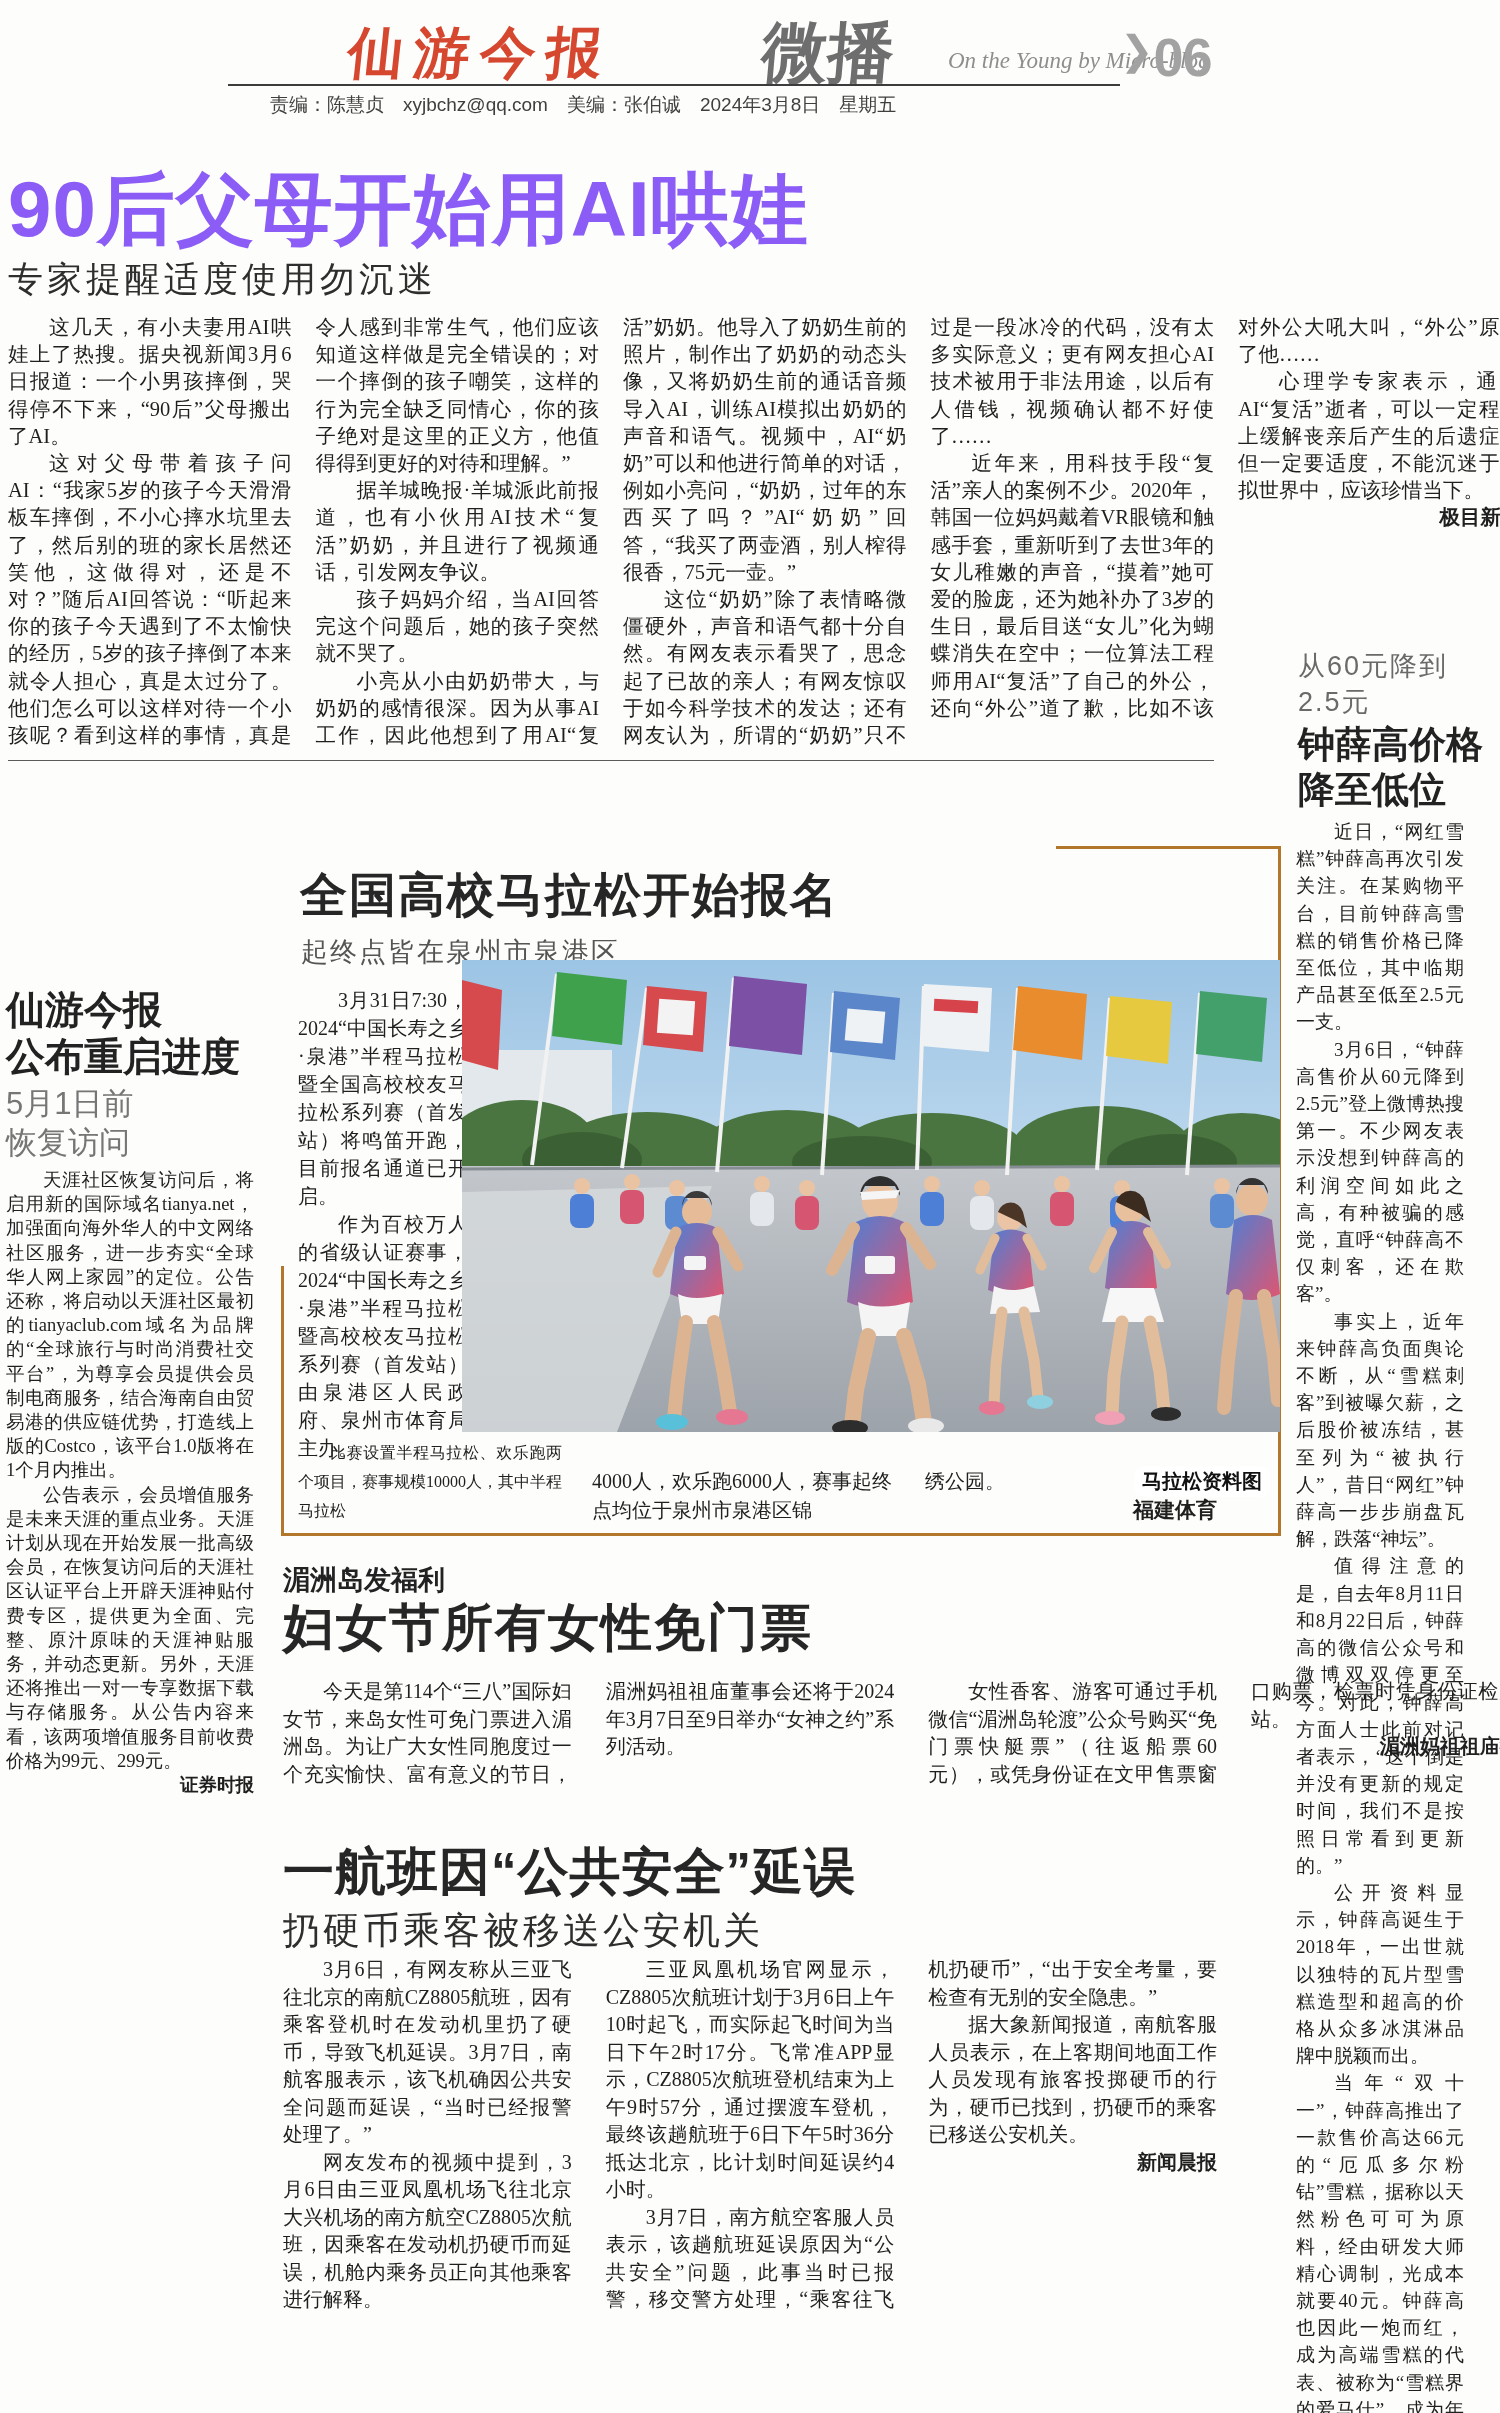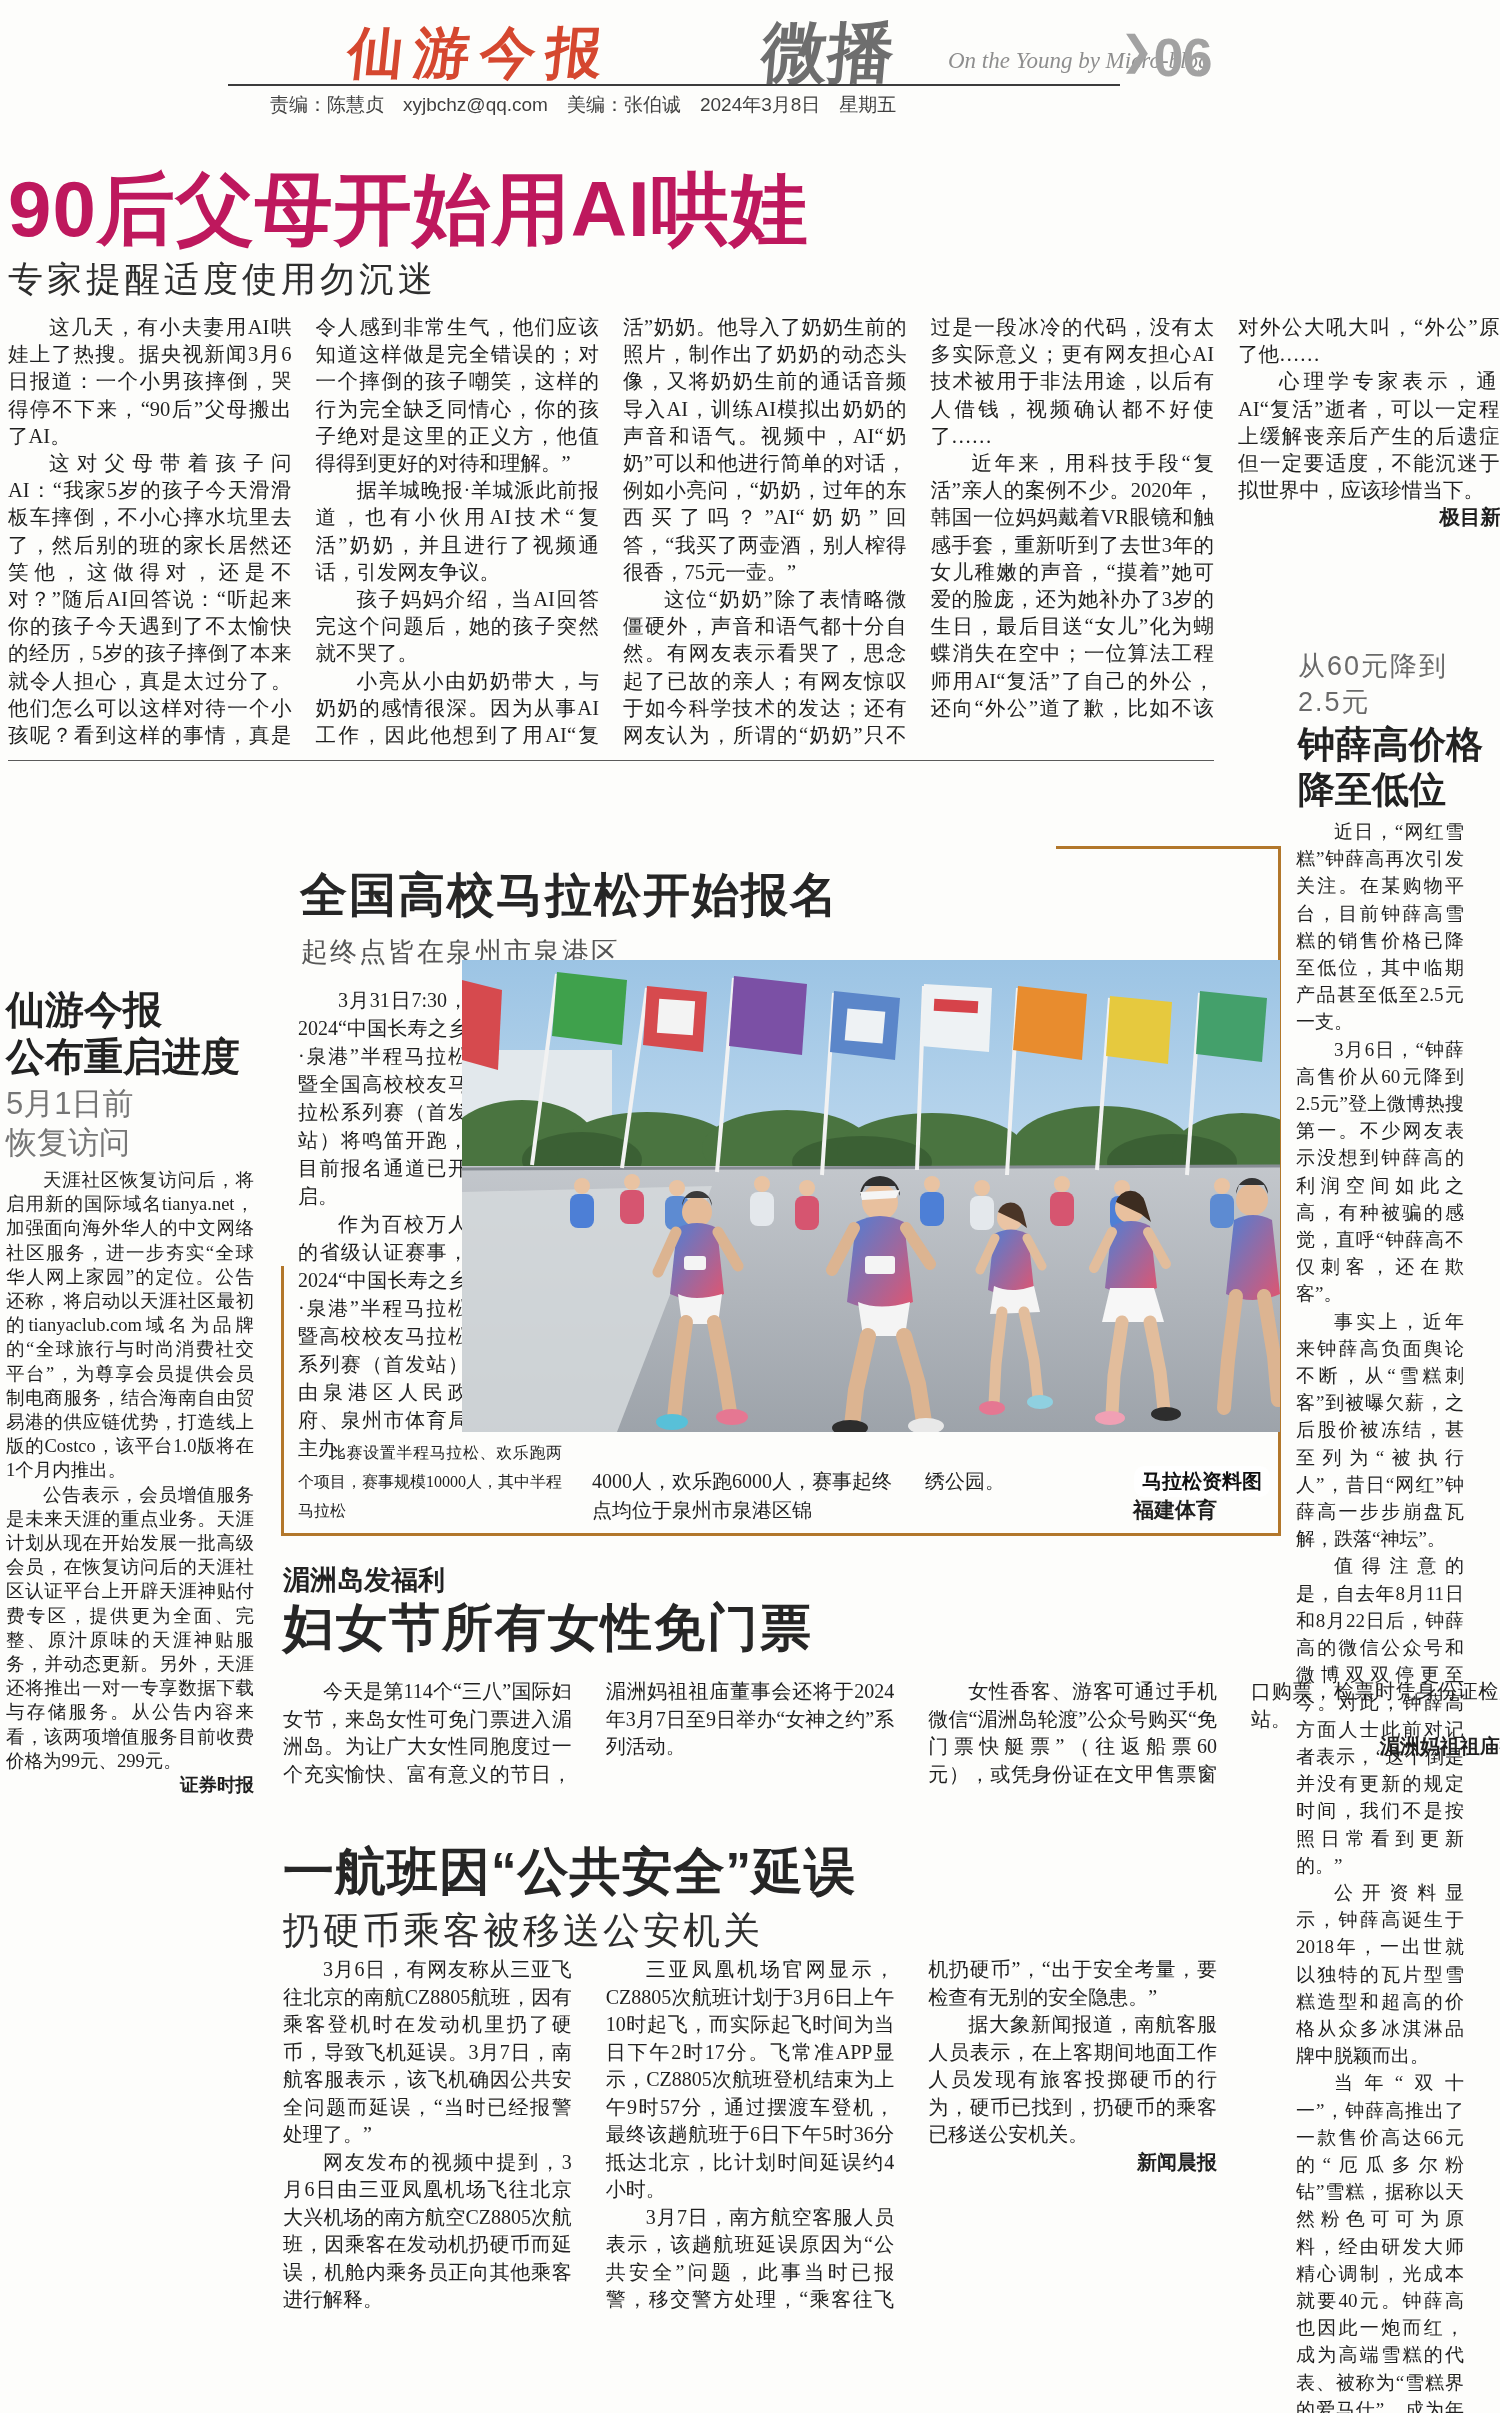--- a/index.html
+++ b/index.html
@@ -13,21 +13,21 @@
   #masthead-name{left:348px;top:16px;font-size:56px;font-weight:bold;color:#d5472f;letter-spacing:10px;transform:skewX(-6deg);}
   #section-title{left:762px;top:8px;font-size:66px;font-weight:900;color:#6e6e6e;transform:skewX(-5deg);font-family:"Liberation Sans","DejaVu Sans",sans-serif;}
   #section-subtitle{left:948px;top:48px;font-size:23px;font-style:italic;color:#8e8e8e;}
   #header-rule{left:228px;top:84px;width:892px;height:2px;background:#3c3c3c;}
   #page-no{left:1120px;top:26px;color:#a2a2a2;font-family:"Liberation Sans","DejaVu Sans",sans-serif;}
   #page-no .chev{font-size:40px;font-weight:900;vertical-align:12px;}
   #page-no .num{font-size:54px;font-weight:900;letter-spacing:-1px;}
   #editor-line{left:270px;top:92px;font-size:19px;color:#3f3f3f;font-family:"Liberation Sans","DejaVu Sans",sans-serif;}
 
   
-  #ai-headline{left:8px;top:158px;font-size:78px;font-weight:900;color:#be185d;letter-spacing:1px;font-family:"Liberation Sans","DejaVu Sans",sans-serif;white-space:nowrap;}
+  #ai-headline{left:8px;top:158px;font-size:78px;font-weight:900;color:#8b5cf6;letter-spacing:1px;font-family:"Liberation Sans","DejaVu Sans",sans-serif;white-space:nowrap;}
   #ai-subtitle{left:8px;top:256px;font-size:35px;color:#2e2e2e;letter-spacing:4px;text-align:right;}
   #ai-body{left:8px;top:314px;width:1206px;height:436px;column-count:4;column-gap:24px;column-fill:auto;
            font-size:20.5px;line-height:27.2px;}
   #ai-divider{left:8px;top:760px;width:1206px;height:1px;background:#5a5a5a;}
 
   
   #ty-title{left:6px;top:986px;font-size:39px;font-weight:800;line-height:47px;color:#222;font-family:"Liberation Sans","DejaVu Sans",sans-serif;}
   #ty-subtitle{left:6px;top:1084px;font-size:31px;line-height:39px;color:#767676;font-family:"Liberation Sans","DejaVu Sans",sans-serif;}
   #ty-body{left:6px;top:1168px;width:248px;font-size:18.5px;line-height:24.2px;}
 

